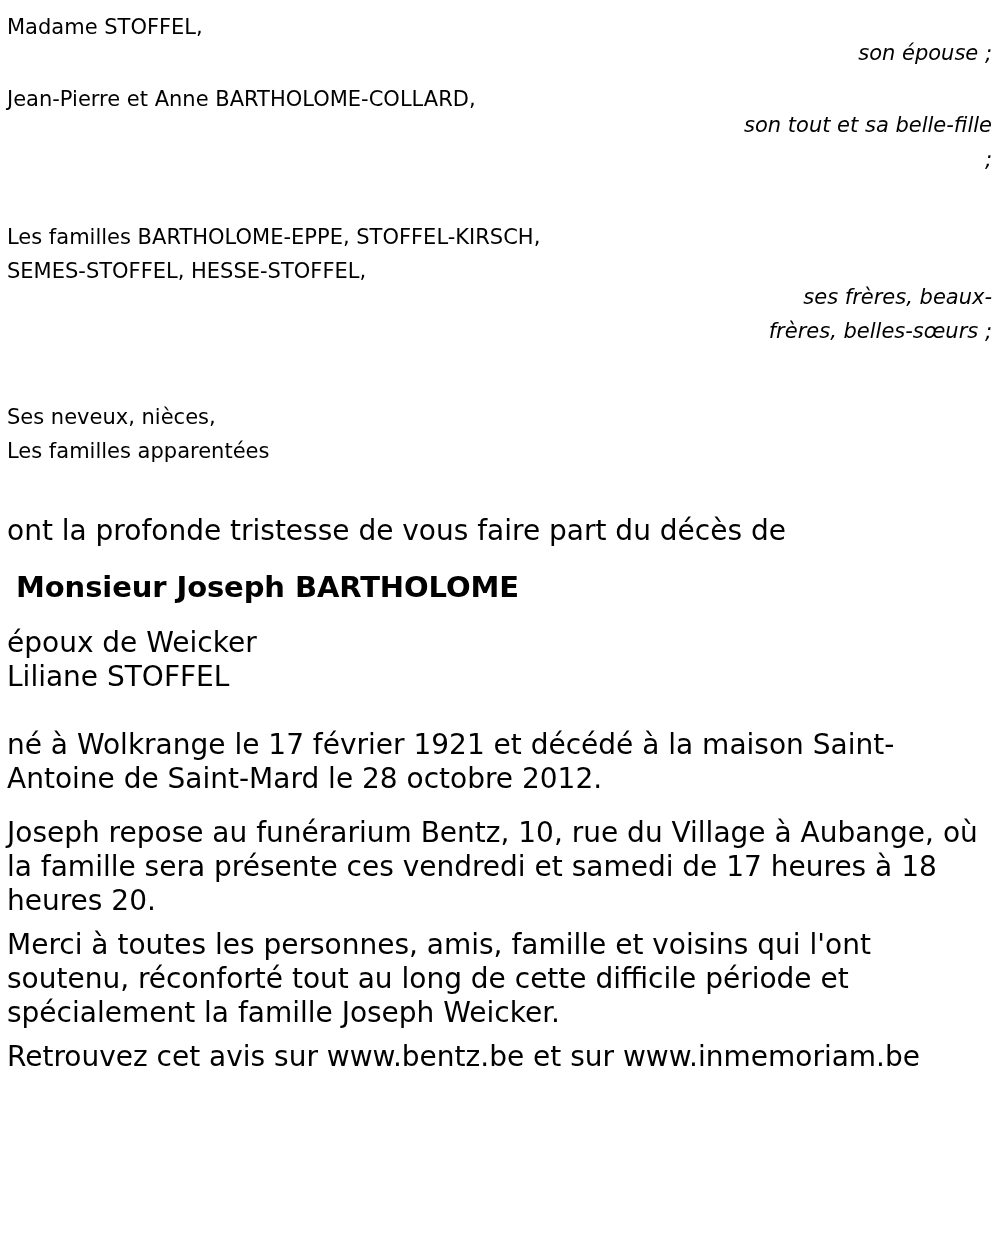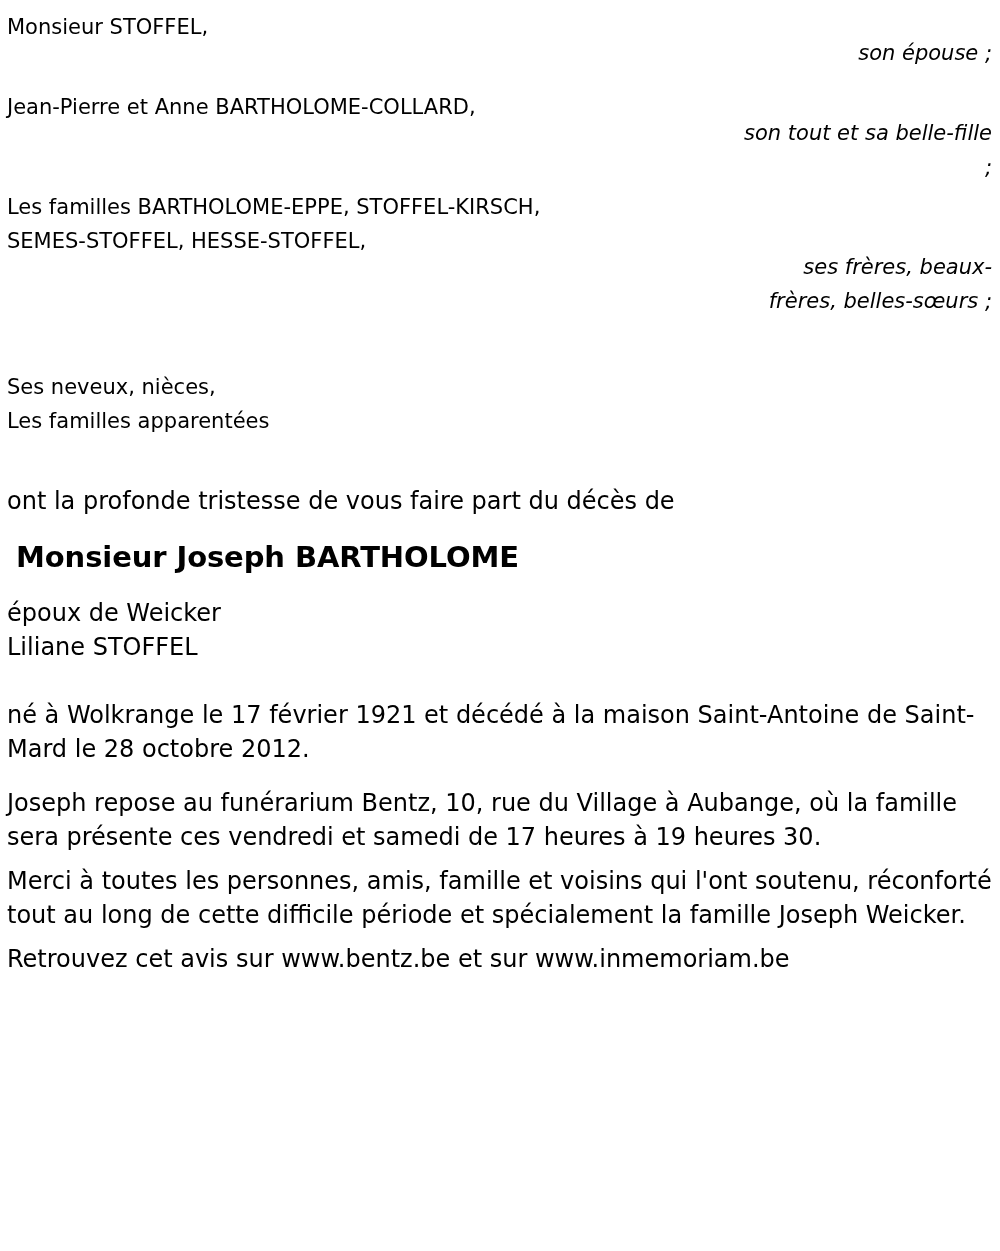--- a/index.html
+++ b/index.html
@@ -39,21 +39,21 @@
     right: 8px;
     width: 250px;
     text-align: right;
     font-style: italic;
     font-size: 21px;
     line-height: 34px;
   }
 
   
   .para {
-    font-size: 24px;
+    font-size: 28px;
     line-height: 34px;
     padding-left: 7px;
     padding-right: 8px;
     white-space: pre-line;
   }
 
   .deceased-name {
     font-size: 29px;
     font-weight: bold;
     line-height: 34px;
@@ -69,30 +69,30 @@
   .blk { position: relative; }
 </style>
 </head>
 <body>
 
 <div class="notice">
 
   <div class="spacer-sm"></div>
 
   <div class="rel-block blk" style="height:72px;">
-    <div class="names">Monsieur STOFFEL,</div>
+    <div class="names">Madame STOFFEL,</div>
     <div class="descriptor" style="top:26px;">son épouse ;</div>
   </div>
 
-  <div class="rel-block blk" style="height:100px;margin-top:8px;">
+  <div class="rel-block blk" style="height:100px;">
     <div class="names">Jean-Pierre et Anne BARTHOLOME-COLLARD,</div>
     <div class="descriptor" style="top:26px;">son tout et sa belle-fille ;</div>
   </div>
 
-  <div class="rel-block blk" style="height:180px;">
+  <div class="rel-block blk" style="height:180px;margin-top:38px;">
     <div class="names">Les familles BARTHOLOME-EPPE, STOFFEL-KIRSCH,
 SEMES-STOFFEL, HESSE-STOFFEL,</div>
     <div class="descriptor" style="top:60px;font-style:italic;">ses frères, beaux-frères, belles-sœurs ;</div>
   </div>
 
   <div class="rel-block blk" style="height:80px;">
     <div class="names">Ses neveux, nièces,
 Les familles apparentées</div>
   </div>
 
@@ -109,21 +109,21 @@
   <div class="para">époux de Weicker
 Liliane STOFFEL</div>
 
   <div class="spacer-lg"></div>
 
   <div class="para">né à Wolkrange le 17 février 1921 et décédé à la maison Saint-Antoine de Saint-Mard le 28 octobre 2012.</div>
   <div class="spacer-sm"></div>
 
   <div class="spacer-sm"></div>
 
-  <div class="para">Joseph repose au funérarium Bentz, 10, rue du Village à Aubange, où la famille sera présente ces vendredi et samedi de 17 heures à 19 heures 30.</div>
+  <div class="para">Joseph repose au funérarium Bentz, 10, rue du Village à Aubange, où la famille sera présente ces vendredi et samedi de 17 heures à 18 heures 20.</div>
   <div class="spacer-sm"></div>
 
   <div class="para">Merci à toutes les personnes, amis, famille et voisins qui l'ont soutenu, réconforté tout au long de cette difficile période et spécialement la famille Joseph Weicker.</div>
   <div class="spacer-sm"></div>
 
   <div class="para">Retrouvez cet avis sur www.bentz.be et sur www.inmemoriam.be</div>
 
 </div>
 
 </body></html>

